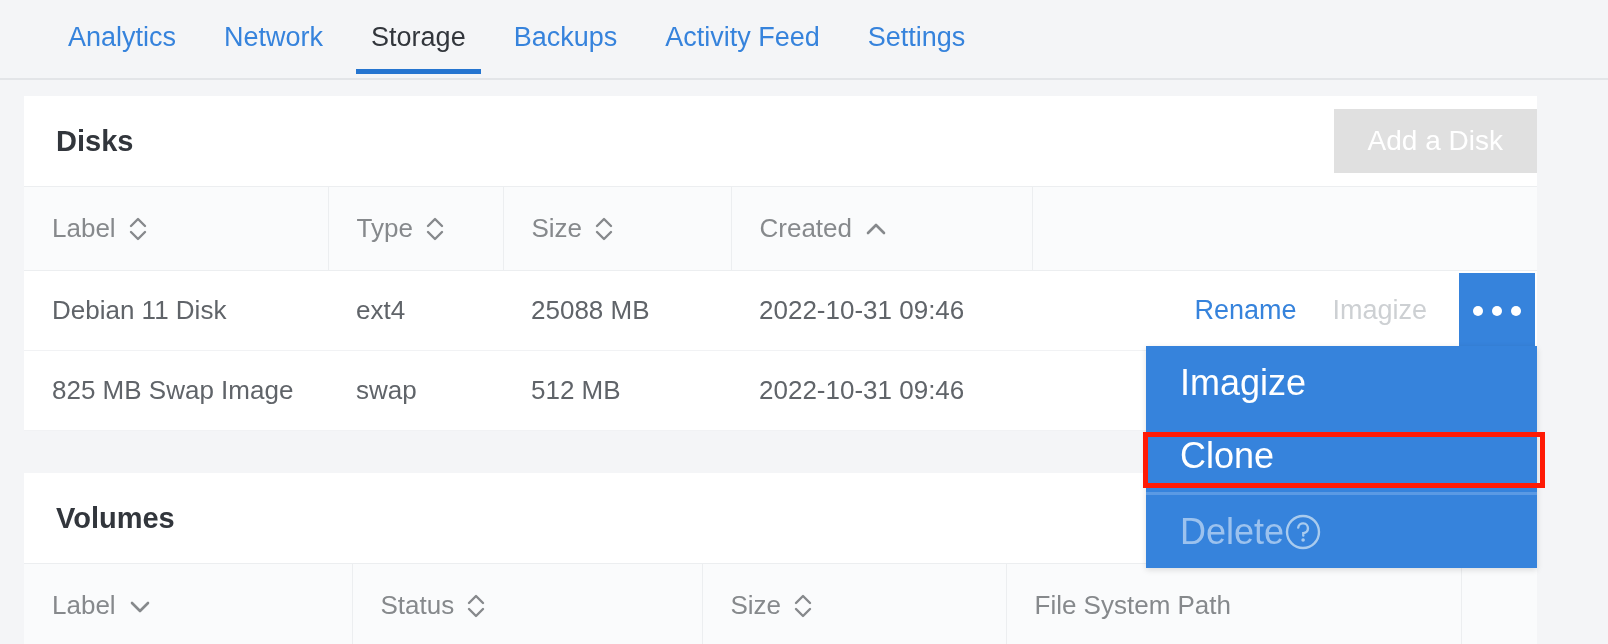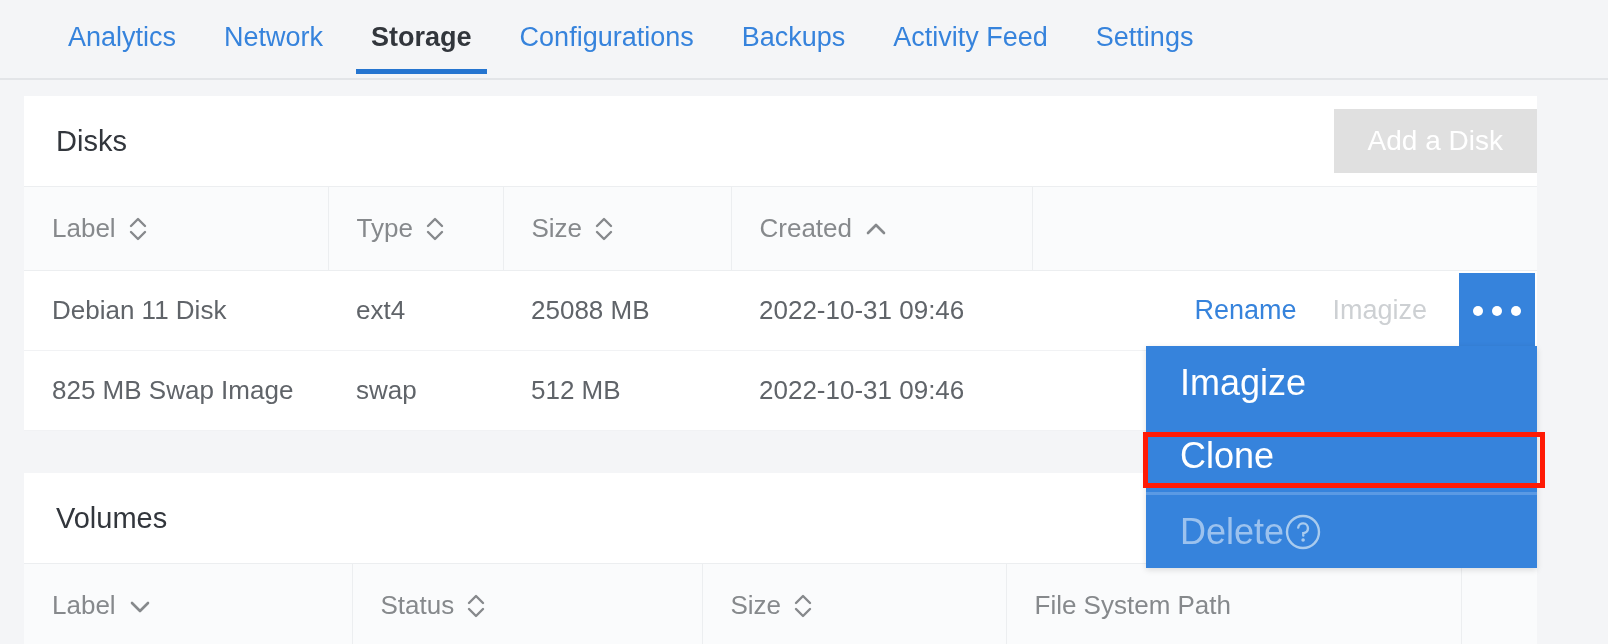--- a/index.html
+++ b/index.html
@@ -27,21 +27,21 @@
     height: 74px;
     display: flex; align-items: center; justify-content: center;
     padding: 0 24px;
     font-size: 27px;
     color: #3683dc;
     white-space: nowrap;
     cursor: pointer;
   }
   .tab.active {
     color: #32363c;
-    font-weight: bold;
+    font-weight: normal;
     justify-content: center;
   }
   .tab.active::after {
     content: "";
     position: absolute;
     left: 9px; right: 9px;
     bottom: 0;
     height: 5px;
     background: #2575d0;
   }
@@ -53,21 +53,21 @@
   }
 
   .panel-head {
     background: #ffffff;
     height: 90px;
     display: flex; align-items: center; justify-content: space-between;
     padding: 0 0 0 32px;
   }
   .panel-title {
     font-size: 29px;
-    font-weight: normal;
+    font-weight: bold;
     color: #32363c;
   }
   .btn-disabled {
     margin-right: 0px;
     background: #e0e0e0;
     color: #ffffff;
     border: none;
     font-size: 28px;
     font-family: "Liberation Sans", sans-serif;
     padding: 16px 34px;
@@ -182,23 +182,20 @@
   <div class="tabbar">
     <div class="tabbar-inner">
       <div class="tab">
         <span>Analytics</span>
       </div>
       <div class="tab">
         <span>Network</span>
       </div>
       <div class="tab active">
         <span>Storage</span>
-      </div>
-      <div class="tab">
-        <span>Configurations</span>
       </div>
       <div class="tab">
         <span>Backups</span>
       </div>
       <div class="tab">
         <span>Activity Feed</span>
       </div>
       <div class="tab">
         <span>Settings</span>
       </div>

